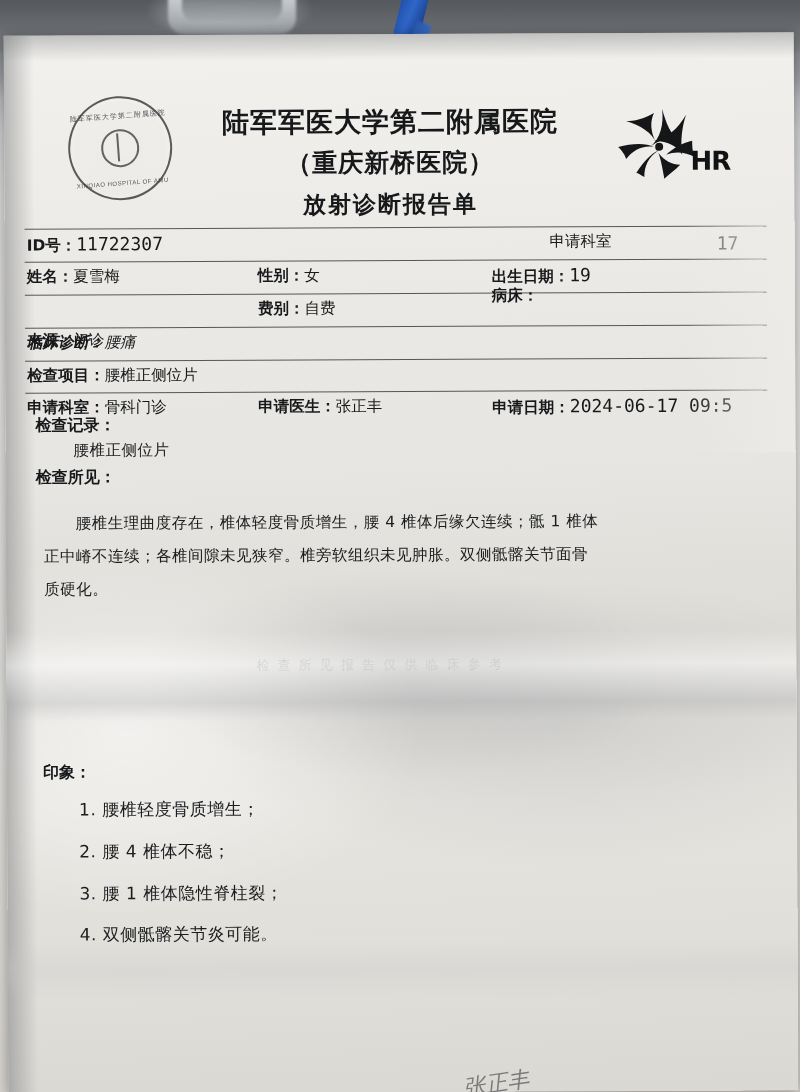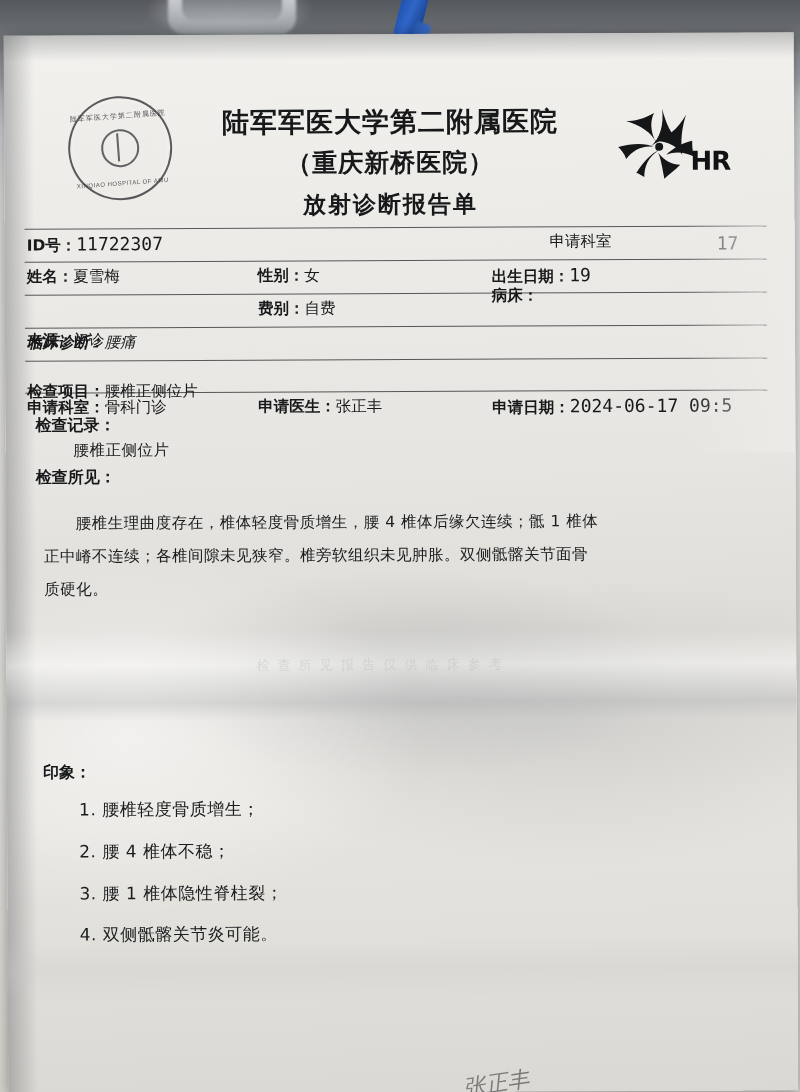--- a/index.html
+++ b/index.html
@@ -350,21 +350,21 @@
         <span class="lbl">费别：</span><span class="val">自费</span>
       </div>
       <div class="field" style="left:487px; top:252px;">
         <span class="lbl">病床：</span><span class="val"></span>
       </div>
 
       <div class="field" style="left:22px; top:297px;font-style:italic;">
         <span class="lbl">临床诊断：</span><span class="val">腰痛</span>
       </div>
 
-      <div class="field" style="left:22px; top:330px;margin-top:16px;">
+      <div class="field" style="left:22px; top:330px;">
         <span class="lbl">检查项目：</span><span class="val">腰椎正侧位片</span>
       </div>
 
       <div class="field" style="left:22px; top:362px;">
         <span class="lbl">申请科室：</span><span class="val">骨科门诊</span>
       </div>
       <div class="field" style="left:253px; top:362px;">
         <span class="lbl">申请医生：</span><span class="val">张正丰</span>
       </div>
       <div class="field" style="left:487px; top:362px;">

